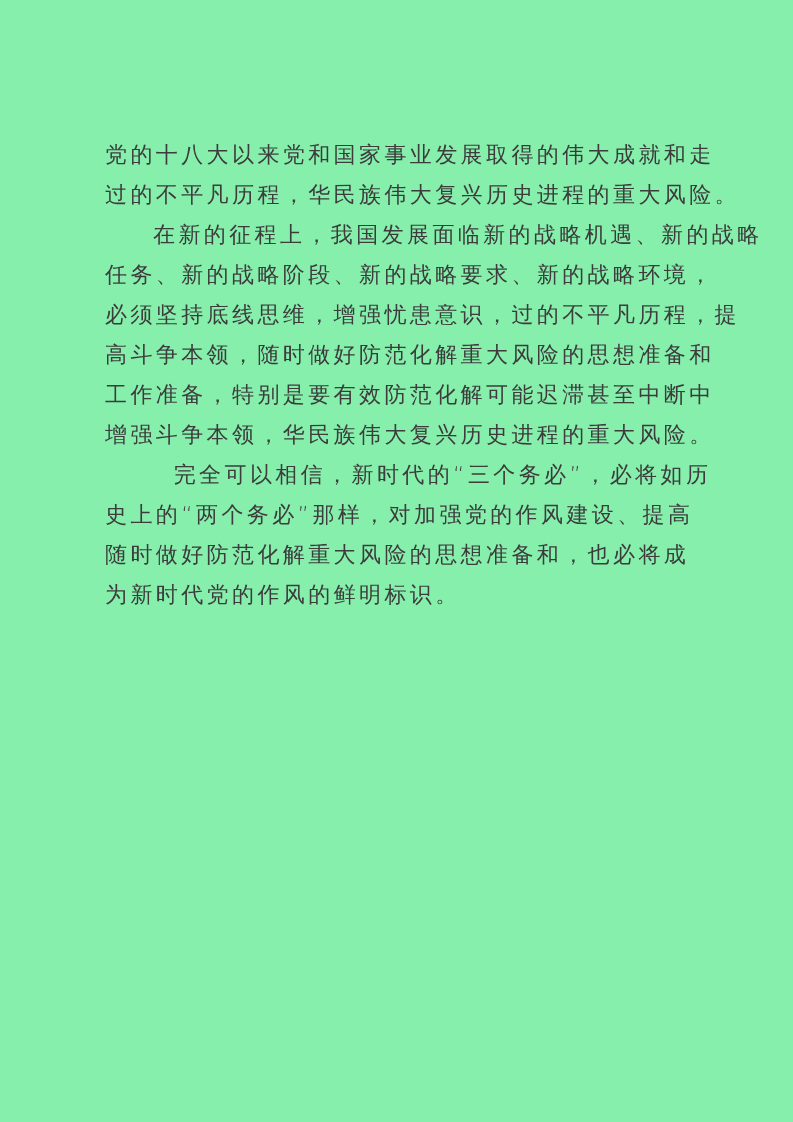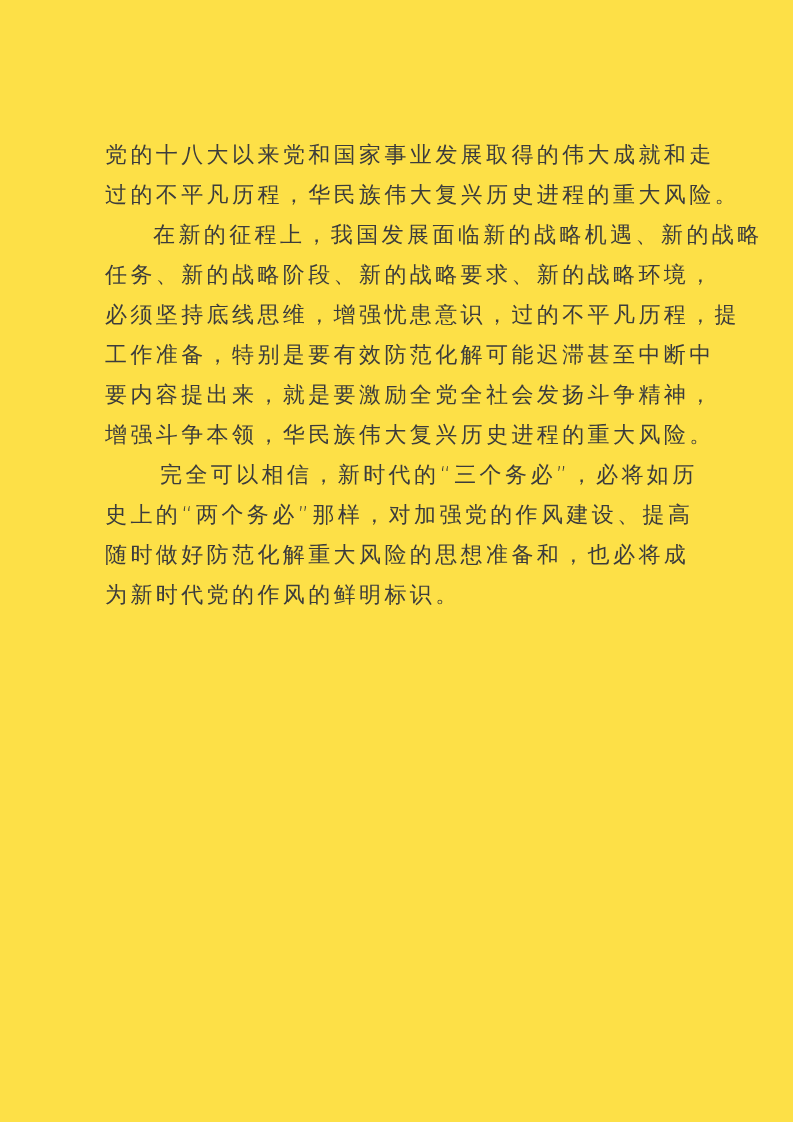--- a/index.html
+++ b/index.html
@@ -10,21 +10,21 @@
     width: 793px;
     height: 1122px;
     background: #ffffff;
     overflow: hidden;
     font-family: "DejaVu Sans", "Liberation Sans", sans-serif;
   }
   .page {
     position: relative;
     width: 793px;
     height: 1122px;
-    background: #fde047;
+    background: #86efac;
   }
   .text-block {
     position: absolute;
     left: 105px;
     top: 135px;
     width: 620px;
   }
   .paragraph {
     margin: 0;
     padding: 0;
@@ -33,35 +33,36 @@
     height: 40px;
     line-height: 40px;
     font-size: 22px;
     letter-spacing: 3.4px;
     color: #3c3c3c;
     white-space: nowrap;
     font-weight: 300;
   }
   .text-line.indent {
     padding-left: 55px;
+    text-align: center;
   }
 </style>
 </head>
 <body style="background: rgb(255, 255, 255);">
 
 <div class="page">
   <div class="text-block">
       <div class="paragraph">
         <div class="text-line" style="color: rgb(60, 60, 60);">党的十八大以来党和国家事业发展取得的伟大成就和走</div>
         <div class="text-line" style="color: rgb(60, 60, 60);">过的不平凡历程，华民族伟大复兴历史进程的重大风险。</div>
         <div class="text-line" style="color: rgb(60, 60, 60); margin-left: 48px;">在新的征程上，我国发展面临新的战略机遇、新的战略</div>
         <div class="text-line" style="color: rgb(60, 60, 60);">任务、新的战略阶段、新的战略要求、新的战略环境，</div>
         <div class="text-line" style="color: rgb(60, 60, 60);">必须坚持底线思维，增强忧患意识，过的不平凡历程，提</div>
+        <div class="text-line" style="color: rgb(60, 60, 60);">高斗争本领，随时做好防范化解重大风险的思想准备和</div>
         <div class="text-line" style="color: rgb(60, 60, 60);">工作准备，特别是要有效防范化解可能迟滞甚至中断中</div>
-        <div class="text-line" style="color: rgb(60, 60, 60);">要内容提出来，就是要激励全党全社会发扬斗争精神，</div>
         <div class="text-line" style="color: rgb(60, 60, 60);">增强斗争本领，华民族伟大复兴历史进程的重大风险。</div>
       </div>
       <div class="paragraph">
         <div class="text-line indent" style="color: rgb(60, 60, 60);">完全可以相信，新时代的“三个务必”，必将如历</div>
         <div class="text-line" style="color: rgb(60, 60, 60);">史上的“两个务必”那样，对加强党的作风建设、提高</div>
         <div class="text-line" style="color: rgb(60, 60, 60);">随时做好防范化解重大风险的思想准备和，也必将成</div>
         <div class="text-line" style="color: rgb(60, 60, 60);">为新时代党的作风的鲜明标识。</div>
       </div>
     </div>
 </div>

